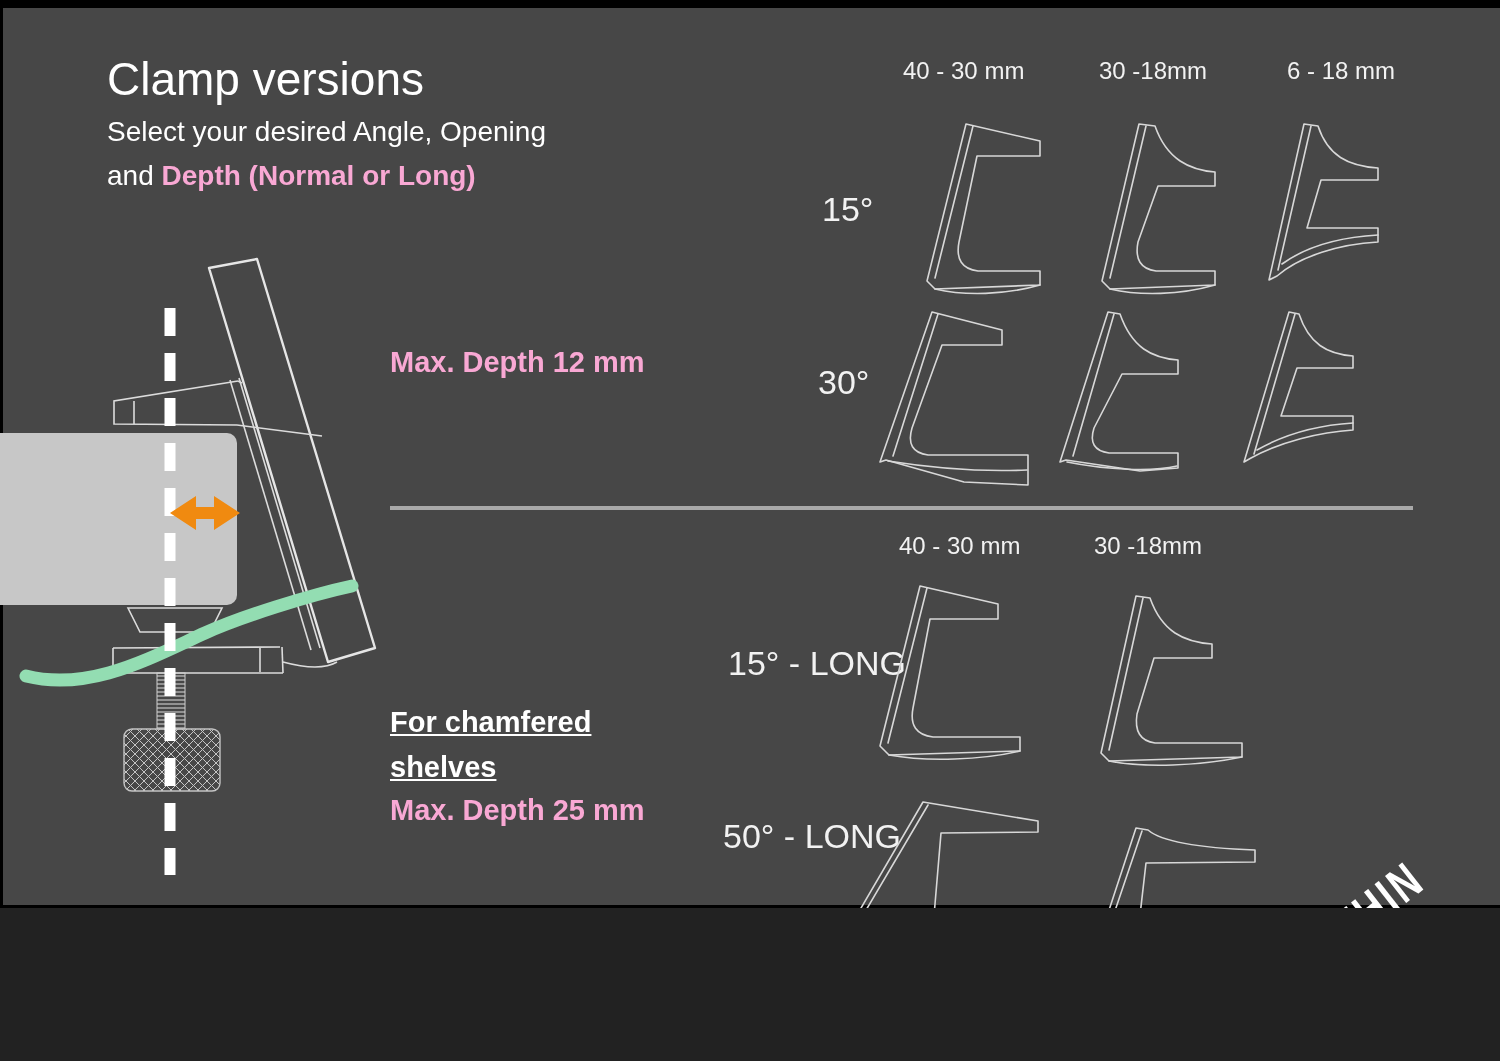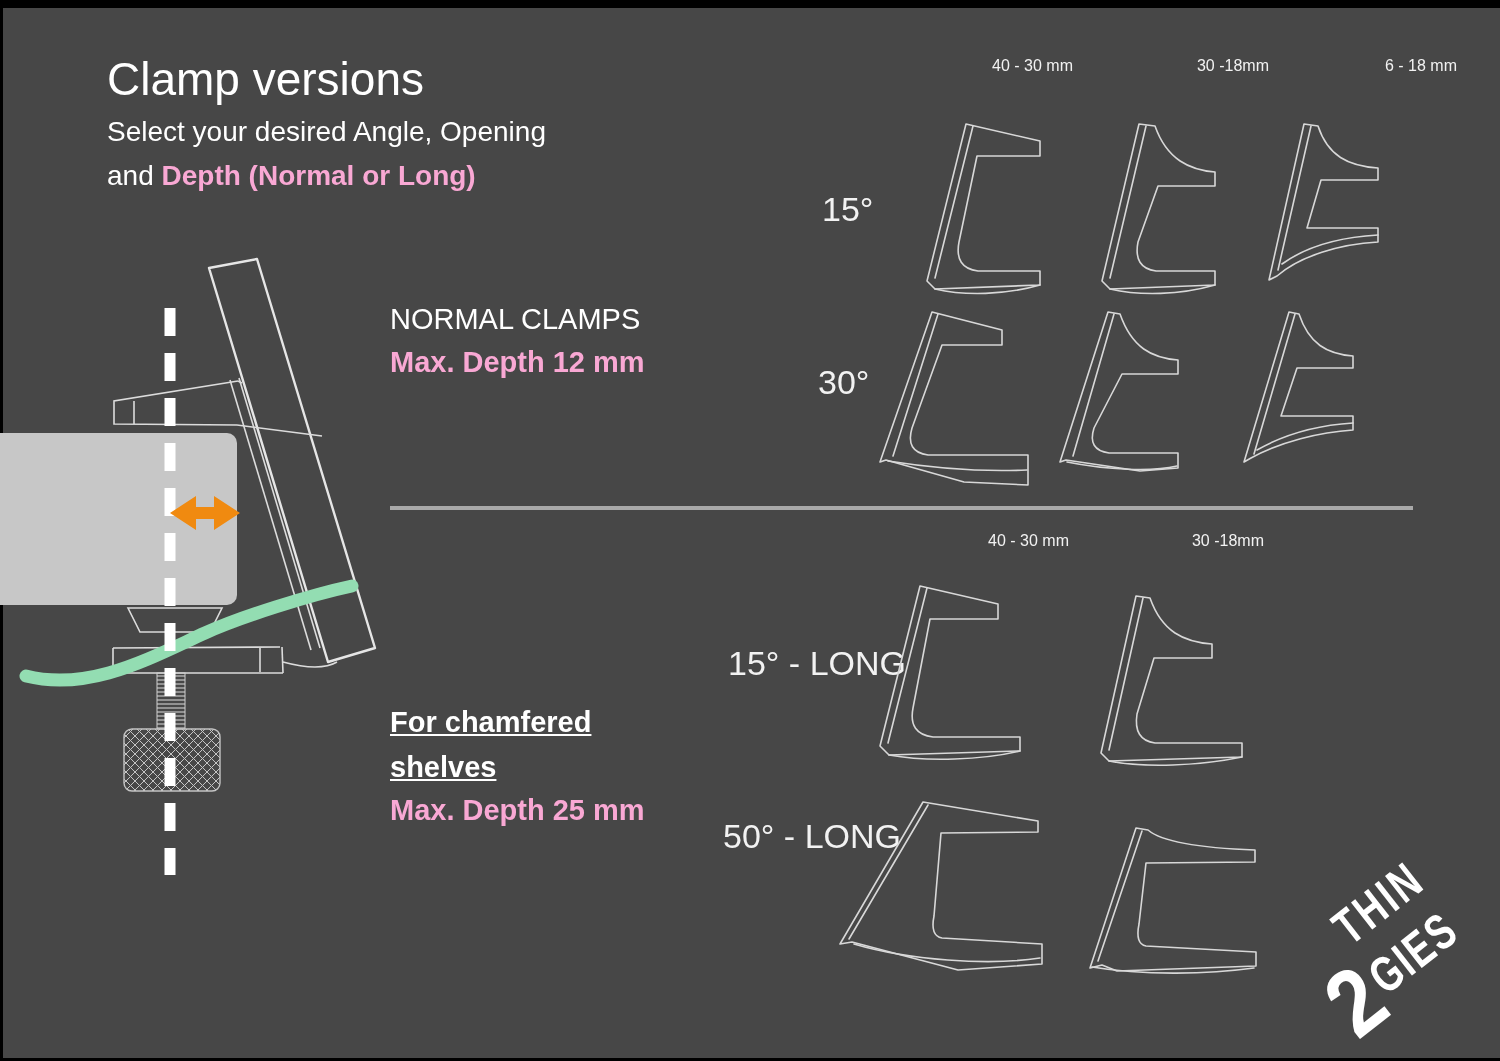--- a/index.html
+++ b/index.html
@@ -1,34 +1,34 @@
 <!DOCTYPE html>
 <html><head>
 <meta charset="utf-8">
 <style>
   html,body{margin:0;padding:0;background:#222;}
   #stage{
-    position:relative;width:1500px;height:1061px;overflow:hidden;
+    position:relative;width:1500px;height:908px;overflow:hidden;
     background:#474747;
     font-family:"Liberation Sans","DejaVu Sans",sans-serif;
     color:#ffffff;
   }
   .edge{position:absolute;background:#000;}
   #edge-top{left:0;top:0;width:1500px;height:8px;}
   #edge-left{left:0;top:0;width:3px;height:1061px;}
   #edge-bottom{left:0;bottom:0;width:1500px;height:3px;}
 
   .abs{position:absolute;}
   .title{font-size:46px;color:#fff;}
   .subtitle{font-size:28px;color:#fff;}
   .orange{color:#f9a8d4;font-weight:bold;}
   .sec-head{font-size:29px;color:#fff;}
   .sec-depth{font-size:29px;}
   .underl{text-decoration:underline;font-weight:bold;font-size:29px;color:#fff;}
-  .collabel{font-size:16px;color:#f2f2f2;text-align:right;width:170px;}
+  .collabel{font-size:24px;color:#f2f2f2;text-align:left;width:170px;}
   .rowlabel{font-size:34px;color:#f2f2f2;}
   .divider{position:absolute;left:390px;top:506px;width:1023px;height:4px;background:#a9a9a9;}
 
   svg.clamp path{fill:none;stroke:#d8d8d8;stroke-width:1.6;stroke-linejoin:round;stroke-linecap:round;}
   svg#left-illustration .ln{fill:none;stroke:#e6e6e6;stroke-width:2.4;stroke-linejoin:round;stroke-linecap:round;}
   svg#left-illustration .thin{fill:none;stroke:#dcdcdc;stroke-width:1.6;}
 
   
   .logo{position:absolute;left:1322px;top:886px;width:170px;height:160px;
         transform:rotate(-38deg);color:#fff;font-weight:bold;}
@@ -45,21 +45,20 @@
   <div id="edge-top" class="edge"></div>
   <div id="edge-left" class="edge"></div>
   <div id="edge-bottom" class="edge"></div>
 
   <div class="abs title" style="left:107px;top:52px;">Clamp versions</div>
   <div class="abs subtitle" style="left:107px;top:116px;">Select your desired Angle, Opening</div>
   <div class="abs subtitle" style="left:107px;top:160px;">
     <span>and </span><span class="orange">Depth (Normal or Long)</span>
   </div>
 
-  <div class="abs sec-head" style="left:390px;top:303px;">NORMAL CLAMPS</div>
   <div class="abs sec-depth orange" style="left:390px;top:346px;">Max. Depth 12 mm</div>
 
   <div class="abs collabel" style="left:903px;top:57px;">40 - 30 mm</div>
   <div class="abs collabel" style="left:1099px;top:57px;">30 -18mm</div>
   <div class="abs collabel" style="left:1287px;top:57px;">6 - 18 mm</div>
 
   <div class="abs rowlabel" style="left:822px;top:190px;">15°</div>
   <div class="abs rowlabel" style="left:818px;top:363px;">30°</div>
 
   <svg class="clamp abs" style="left:920px;top:112px;" width="150" height="190" viewBox="0 0 150 190">

